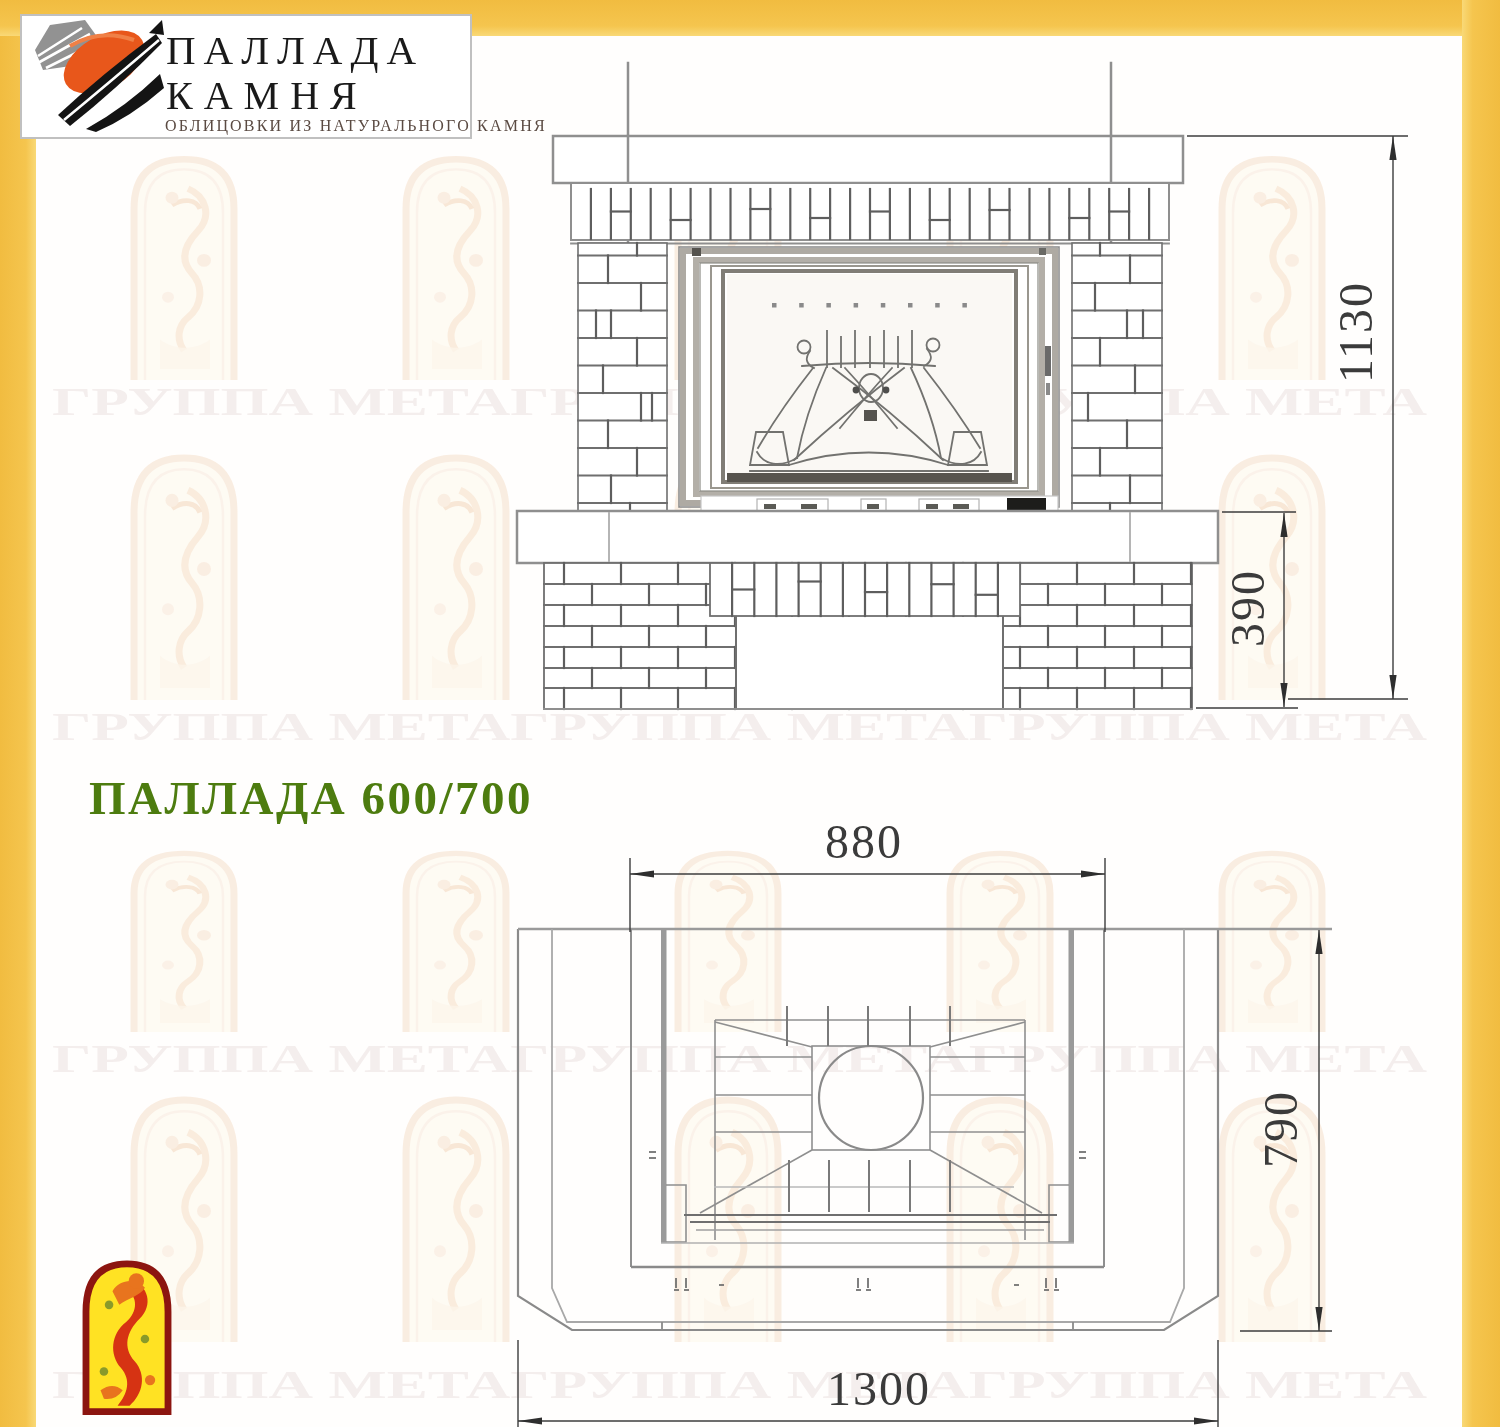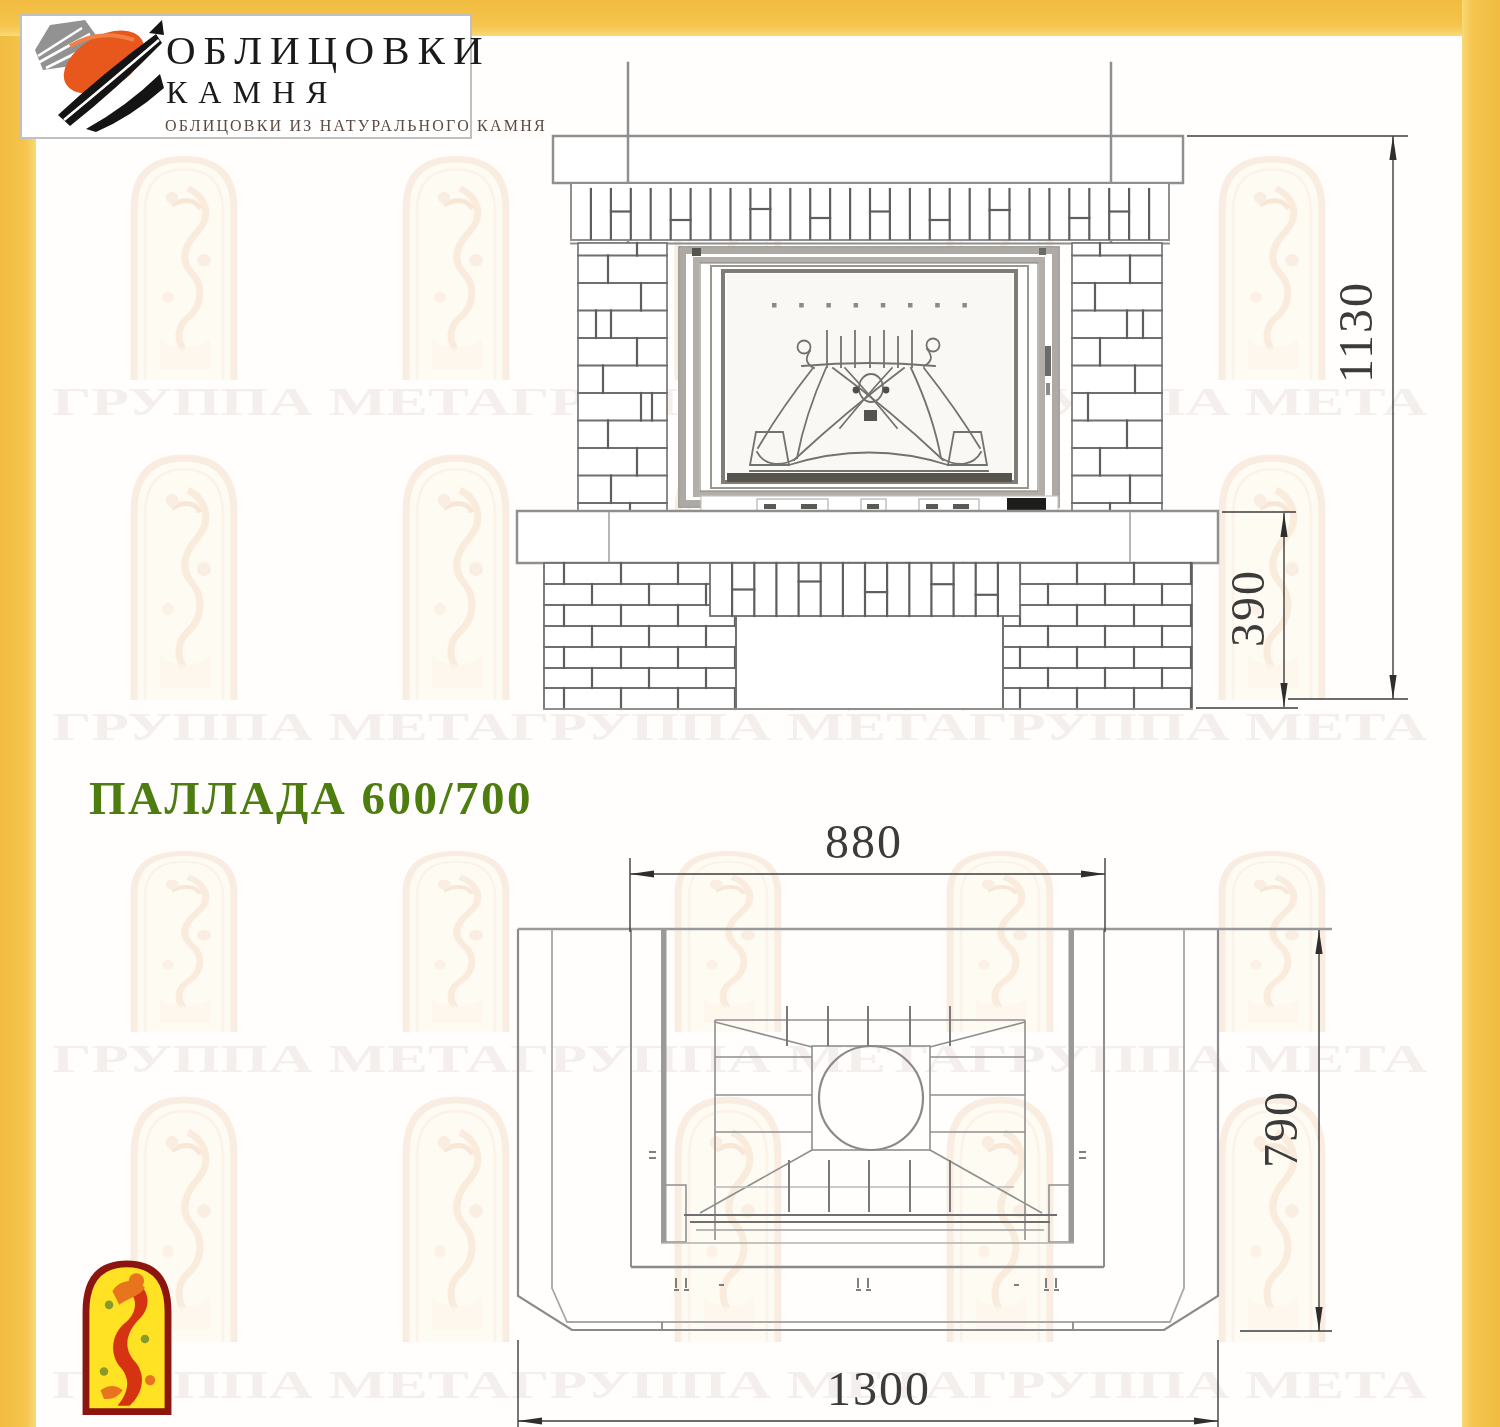--- a/index.html
+++ b/index.html
@@ -483,22 +483,22 @@
 <svg class="abs" style="left:30px;top:18px" width="135" height="114" viewBox="0 0 135 114">
 <path d="M5,32 L20,7 L55,2 L68,20 L55,46 L13,52 Z" fill="#929292"></path>
 <path d="M8,38 L52,10 M6,46 L60,16 M16,50 L64,26" stroke="#ffffff" stroke-width="2.6" fill="none"></path>
 <ellipse cx="74" cy="44" rx="44" ry="26" fill="#e8571b" transform="rotate(-30 74 44)"></ellipse>
 <path d="M40,28 Q70,10 104,22" stroke="#f08046" stroke-width="4" fill="none"></path>
 <path d="M28,97 Q72,56 126,16 L132,25 Q88,70 40,108 Z" fill="#141414"></path>
 <path d="M34,102 Q80,64 129,22" stroke="#ffffff" stroke-width="2.6" fill="none"></path>
 <path d="M56,111 Q96,89 130,56 L134,70 Q101,99 66,114 Z" fill="#141414"></path>
 <path d="M119,15 L132,2 L134,17 Z" fill="#141414"></path>
 </svg>
-<div class="abs" style="left:166px;top:30px;width:300px;font-family:'Liberation Serif',serif;font-size:41px;font-weight:normal;letter-spacing:8px;color:#1a1a1a;line-height:1">ОБЛИЦОВКИ</div>
-<div class="abs" style="left:166px;top:76px;width:300px;font-family:'Liberation Serif',serif;font-size:32px;font-weight:normal;letter-spacing:11px;color:#1a1a1a;line-height:1">КАМНЯ</div>
+<div class="abs" style="left:166px;top:30px;width:300px;font-family:'Liberation Serif',serif;font-size:41px;font-weight:normal;letter-spacing:8px;color:#1a1a1a;line-height:1">ПАЛЛАДА</div>
+<div class="abs" style="left:166px;top:76px;width:300px;font-family:'Liberation Serif',serif;font-size:40px;font-weight:normal;letter-spacing:11px;color:#1a1a1a;line-height:1">КАМНЯ</div>
 <div class="abs" style="left:165px;top:117px;width:300px;font-family:'Liberation Serif',serif;font-size:16px;font-weight:normal;letter-spacing:2.2px;color:#5a4a42;white-space:nowrap">ОБЛИЦОВКИ ИЗ НАТУРАЛЬНОГО КАМНЯ</div>
 <div class="abs" style="left:89px;top:771px;font-family:'Liberation Serif',serif;font-size:47px;font-weight:bold;letter-spacing:2.5px;color:#4d7c0f;white-space:nowrap">ПАЛЛАДА 600/700</div>
 <svg class="abs" style="left:80px;top:1240px" width="94" height="187" viewBox="0 0 110 183">
 <path d="M7,183 L7,66 Q7,10 55,10 Q103,10 103,66 L103,183 Z" fill="#ffe223" stroke="#8c1510" stroke-width="8"></path>
 <path d="M60,28 C80,36 86,58 70,74 C54,90 50,108 64,124 C78,140 74,162 58,176 L44,176 C56,162 60,146 48,132 C34,116 36,92 54,78 C68,66 68,48 54,40 Z" fill="#d63313"></path>
 <path d="M38,42 C46,28 66,26 76,38 C70,48 56,50 46,58 Z" fill="#e8741e"></path>
 <circle cx="66" cy="30" r="9" fill="#e8741e"></circle>
 <circle cx="34" cy="58" r="5" fill="#8a9a2a"></circle>
 <circle cx="76" cy="98" r="5" fill="#8a9a2a"></circle>
 <circle cx="28" cy="136" r="5" fill="#8a9a2a"></circle>

